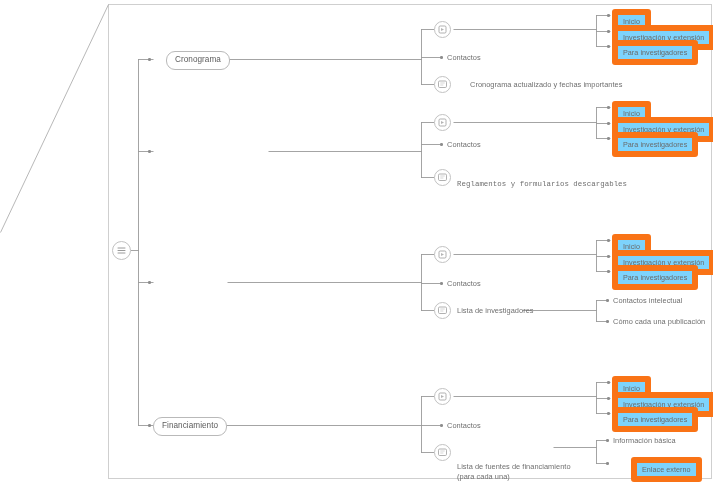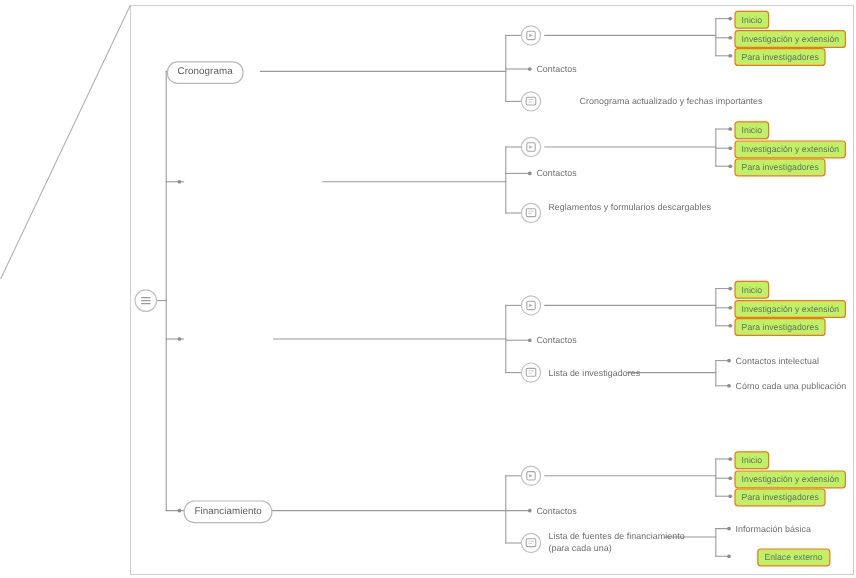--- a/index.html
+++ b/index.html
@@ -38,34 +38,35 @@
   }
   .node.pill {
     border: 1px solid #b9b9b9;
     border-radius: 9px;
     padding: 3px 8px 3.5px 8px;
     background: #ffffff;
     font-size: 8.2px;
     color: #5c5c5c;
   }
   .node.chip {
-    border: 1px solid #f97316;
+    border: 6px solid #f97316;
     border-radius: 3px;
     padding: 1.5px 5px 2px 5px;
-    background: #bef264;
+    background: #7dd3fc;
     font-size: 7.2px;
     color: #6a6a6a;
   }
   .node.plain {
     padding: 0;
     background: transparent;
   }
   .node.multi {
     white-space: pre-line;
     line-height: 1.35;
+    margin-top: 20px;
   }
   .icon-circle {
     position: absolute;
     width: 17px;
     height: 17px;
     border: 1px solid #c2c2c2;
     border-radius: 50%;
     background: #ffffff;
     box-sizing: border-box;
   }
@@ -176,21 +177,21 @@
     <svg width="17" height="17" viewBox="0 0 17 17">
       <g stroke="#9a9a9a" stroke-width="1" stroke-linecap="round">
         <line x1="5" y1="6" x2="12" y2="6"></line>
         <line x1="5" y1="8.5" x2="12" y2="8.5"></line>
         <line x1="5" y1="11" x2="12" y2="11"></line>
       </g>
     </svg>
   </div>
 
   <div class="dot" style="left:148px; top:58.2px;"></div>
-  <div class="node pill" style="left:139px; top:51px;">Cronograma</div>
+  <div class="node pill" style="left:166px; top:51px;">Cronograma</div>
 
   <div class="dot" style="left:148px; top:150.2px;"></div>
 
   <div class="dot" style="left:148px; top:281.2px;"></div>
 
   <div class="dot" style="left:148px; top:424.2px;"></div>
   <div class="node pill" style="left:153px; top:417px;">Financiamiento</div>
 
   <div class="icon-circle" style="left:434px; top:21px;">
     <svg width="15" height="15" viewBox="0 0 15 15">
@@ -202,21 +203,21 @@
   <div class="dot" style="left:440px; top:56.2px;"></div>
   <div class="node plain" style="left:447px; top:53px;">Contactos</div>
 
   <div class="icon-circle" style="left:434px; top:76px;">
     <svg width="15" height="15" viewBox="0 0 15 15">
       <rect x="3.5" y="4" width="8" height="6.5" rx="1.2" fill="none" stroke="#a8a8a8" stroke-width="0.9"></rect>
       <line x1="5.3" y1="6" x2="9.7" y2="6" stroke="#c3c3c3" stroke-width="0.7"></line>
       <line x1="5.3" y1="8" x2="8.4" y2="8" stroke="#c3c3c3" stroke-width="0.7"></line>
     </svg>
   </div>
-  <div class="node plain" style="left:483px; top:80px;">Cronograma actualizado y fechas importantes</div>
+  <div class="node plain" style="left:470px; top:80px;">Cronograma actualizado y fechas importantes</div>
 
   <div class="dot" style="left:607px; top:14.2px;"></div>
   <div class="node chip" style="left:612px; top:9px;">Inicio</div>
 
   <div class="dot" style="left:607px; top:30.2px;"></div>
   <div class="node chip" style="left:612px; top:25px;">Investigación y extensión</div>
 
   <div class="dot" style="left:607px; top:45.2px;"></div>
   <div class="node chip" style="left:612px; top:40px;">Para investigadores</div>
 
@@ -230,21 +231,21 @@
   <div class="dot" style="left:440px; top:143.2px;"></div>
   <div class="node plain" style="left:447px; top:140px;">Contactos</div>
 
   <div class="icon-circle" style="left:434px; top:169px;">
     <svg width="15" height="15" viewBox="0 0 15 15">
       <rect x="3.5" y="4" width="8" height="6.5" rx="1.2" fill="none" stroke="#a8a8a8" stroke-width="0.9"></rect>
       <line x1="5.3" y1="6" x2="9.7" y2="6" stroke="#c3c3c3" stroke-width="0.7"></line>
       <line x1="5.3" y1="8" x2="8.4" y2="8" stroke="#c3c3c3" stroke-width="0.7"></line>
     </svg>
   </div>
-  <div class="node plain" style="left:457px; top:168px;">Reglamentos y formularios descargables</div>
+  <div class="node plain" style="left:457px; top:180px;font-family:Liberation Mono, monospace;">Reglamentos y formularios descargables</div>
 
   <div class="dot" style="left:607px; top:106.2px;"></div>
   <div class="node chip" style="left:612px; top:101px;">Inicio</div>
 
   <div class="dot" style="left:607px; top:122.2px;"></div>
   <div class="node chip" style="left:612px; top:117px;">Investigación y extensión</div>
 
   <div class="dot" style="left:607px; top:137.2px;"></div>
   <div class="node chip" style="left:612px; top:132px;">Para investigadores</div>
 

